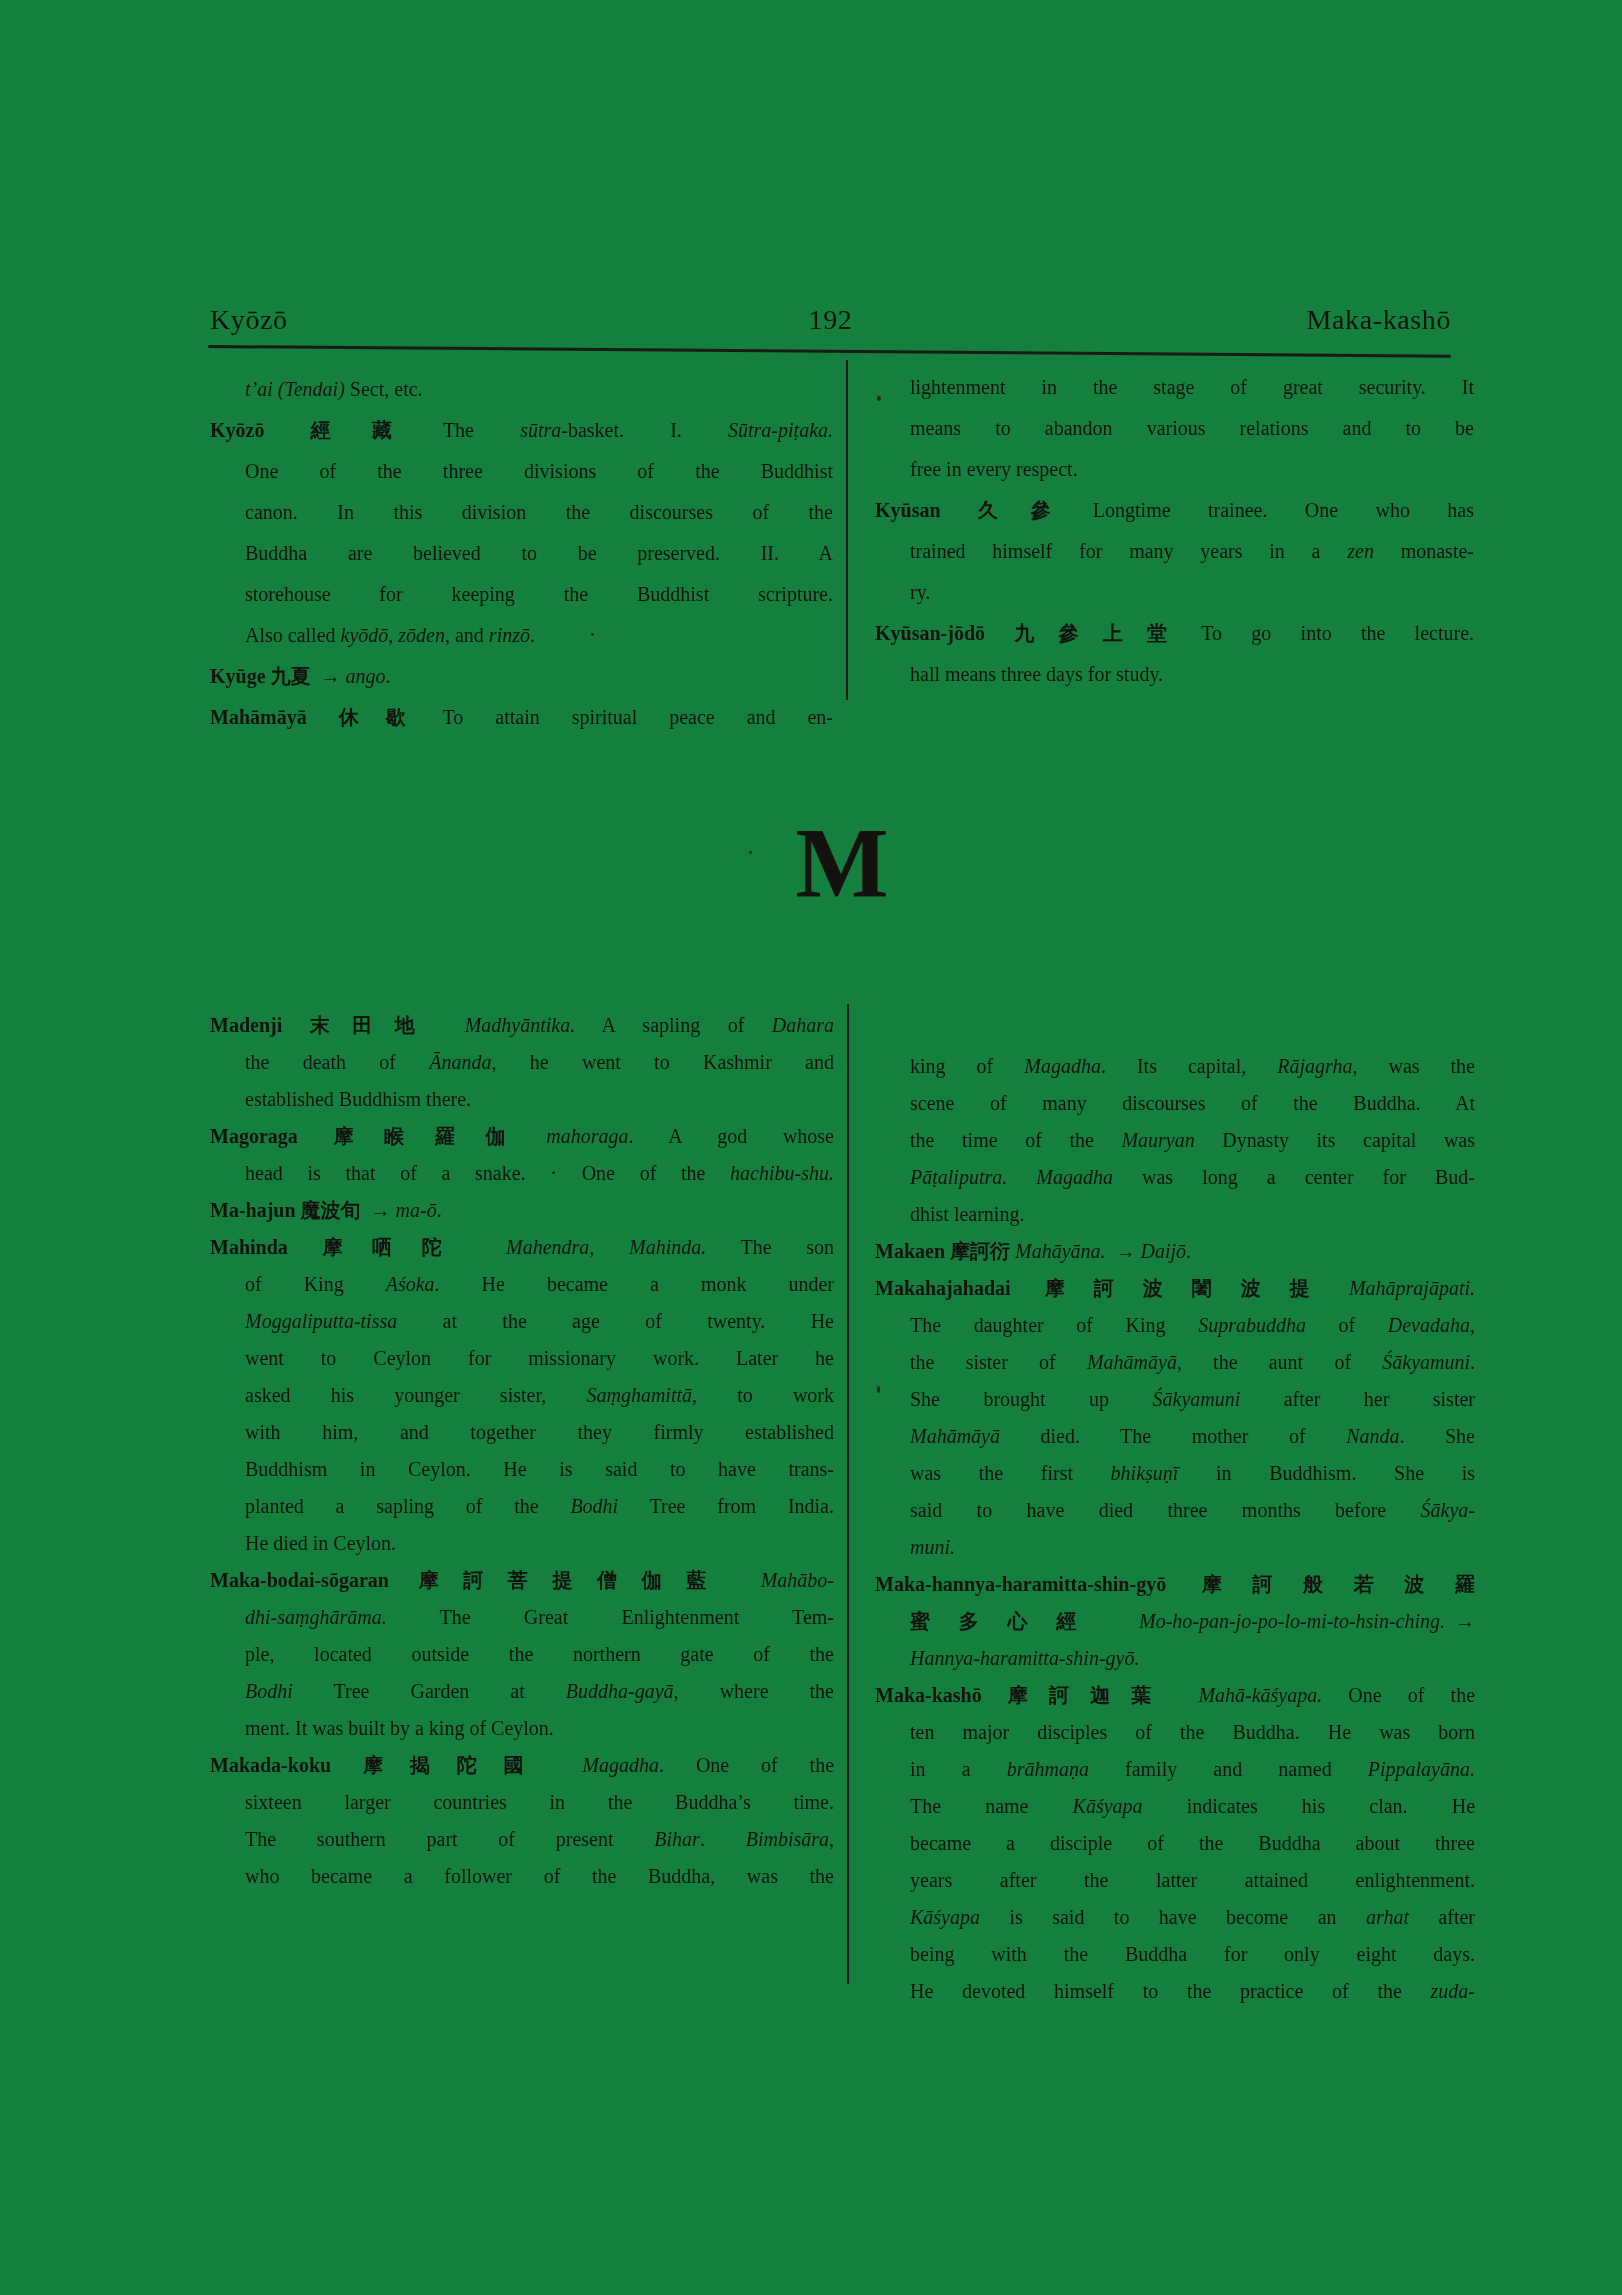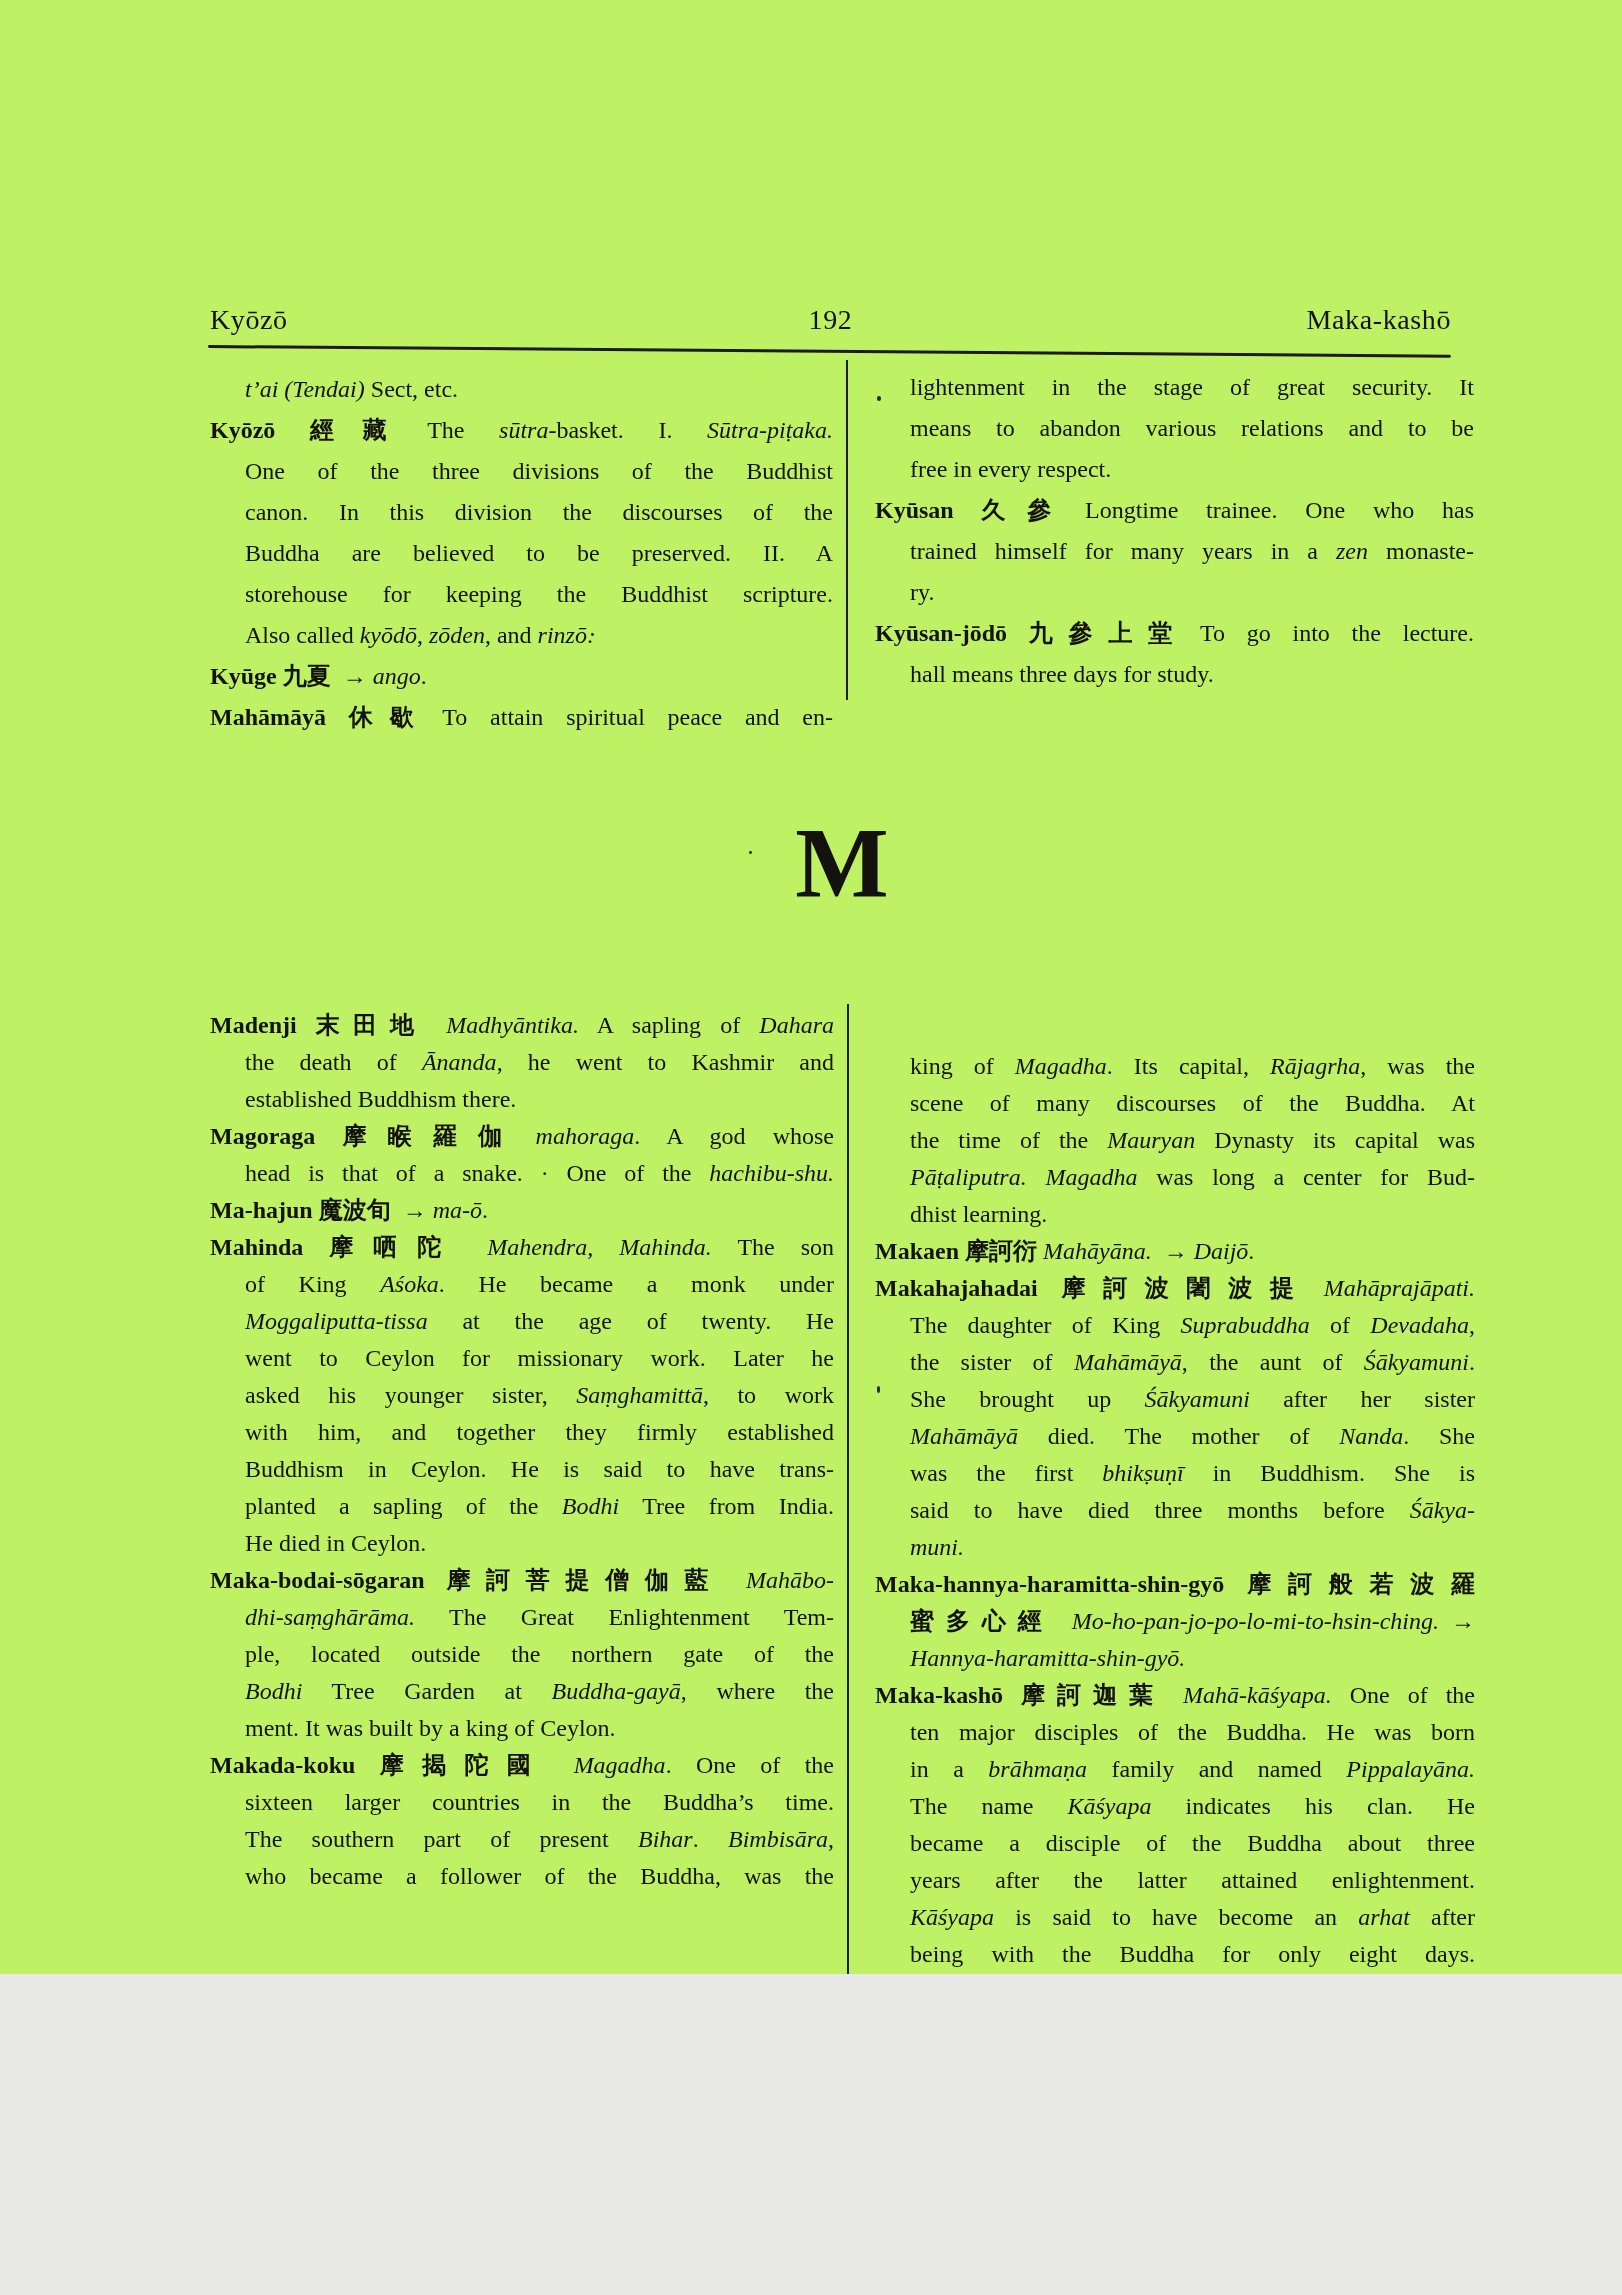--- a/index.html
+++ b/index.html
@@ -1,19 +1,19 @@
 <!DOCTYPE html>
 <html style="font-size:9px"><head>
 <meta charset="utf-8">
 <style>
   html,body{margin:0;padding:0;background:#e8e8e6;}
   .page{
     position:relative;
-    width:1623px;height:1974px;
-    background:#bef264;
+    width:1623px;height:2295px;
+    background:#15803d;
     color:#14120f;
     font-family:"Liberation Serif","DejaVu Serif",serif;
     overflow:hidden;
   }
   
   .hdr{
     position:absolute;left:210px;top:305px;width:1241px;
     font-size:28px;line-height:29.5px;letter-spacing:0.6px;
   }
   .hdr .hl{position:absolute;left:0;top:0;}
@@ -27,21 +27,21 @@
   
   .vdiv{position:absolute;width:2.3px;background:#201e1b;}
   .vdiv.top{left:846px;top:360px;height:340px;}
   .vdiv.bot{left:847px;top:1004px;height:980px;}
   
   .mletter{
     position:absolute;left:788px;top:813px;width:108px;
     font-size:99px;line-height:99px;font-weight:bold;text-align:center;
   }
   
-  .col{position:absolute;font-size:24px;}
+  .col{position:absolute;font-size:20px;}
   .col .ln{line-height:37px;min-height:37px;white-space:nowrap;}
   .col.topc .ln{line-height:41px;min-height:41px;}
   .col .ln.j{white-space:normal;text-align:justify;text-align-last:justify;text-justify:inter-word;}
   .col .ln.ind{padding-left:35px;}
   .col-tl{left:210px;top:369px;width:623px;}
   .col-tr{left:875px;top:367px;width:599px;}
   .col-bl{left:210px;top:1007px;width:624px;}
   .col-br{left:875px;top:1007px;width:600px;margin-top:41px;}
   .hw{font-weight:bold;}
   .it{font-style:italic;}

